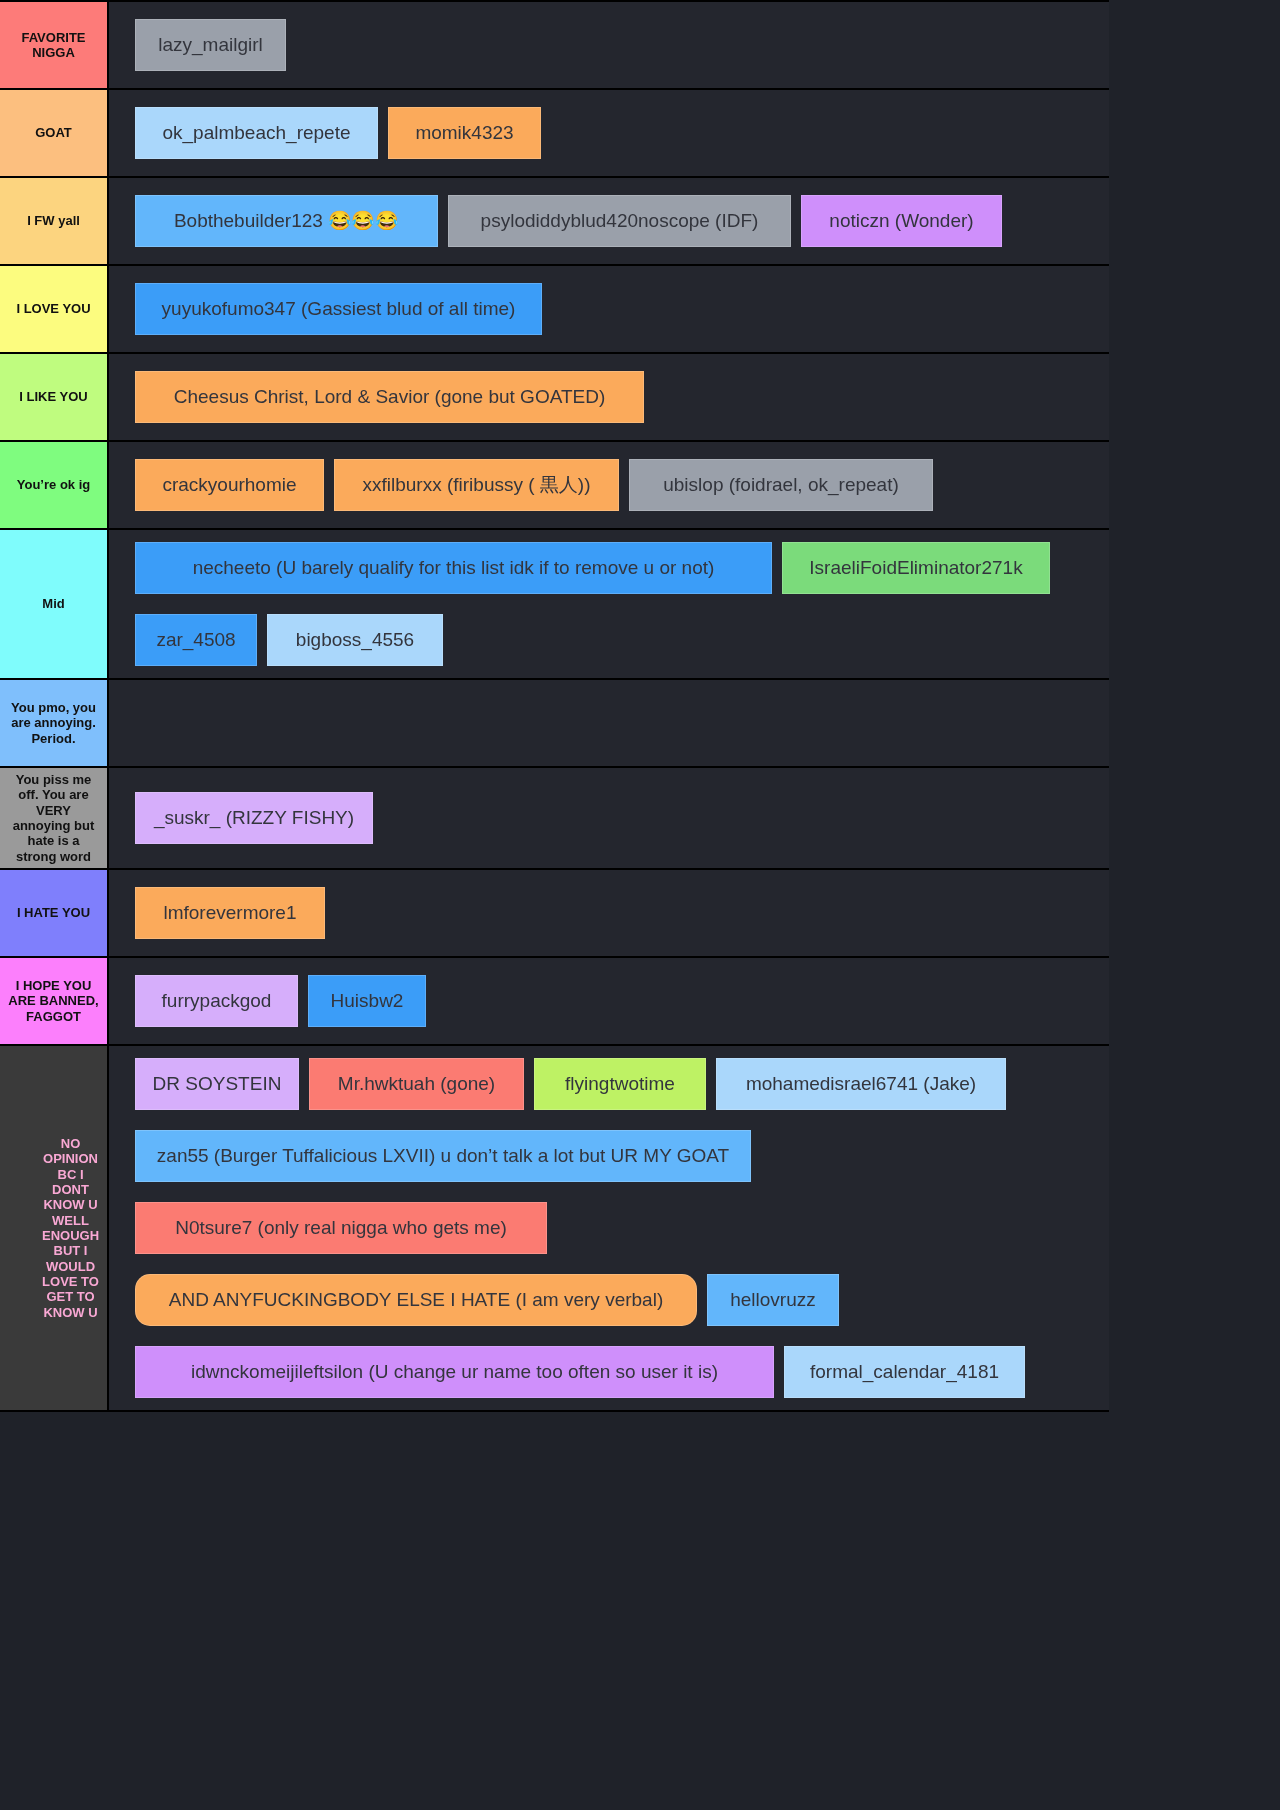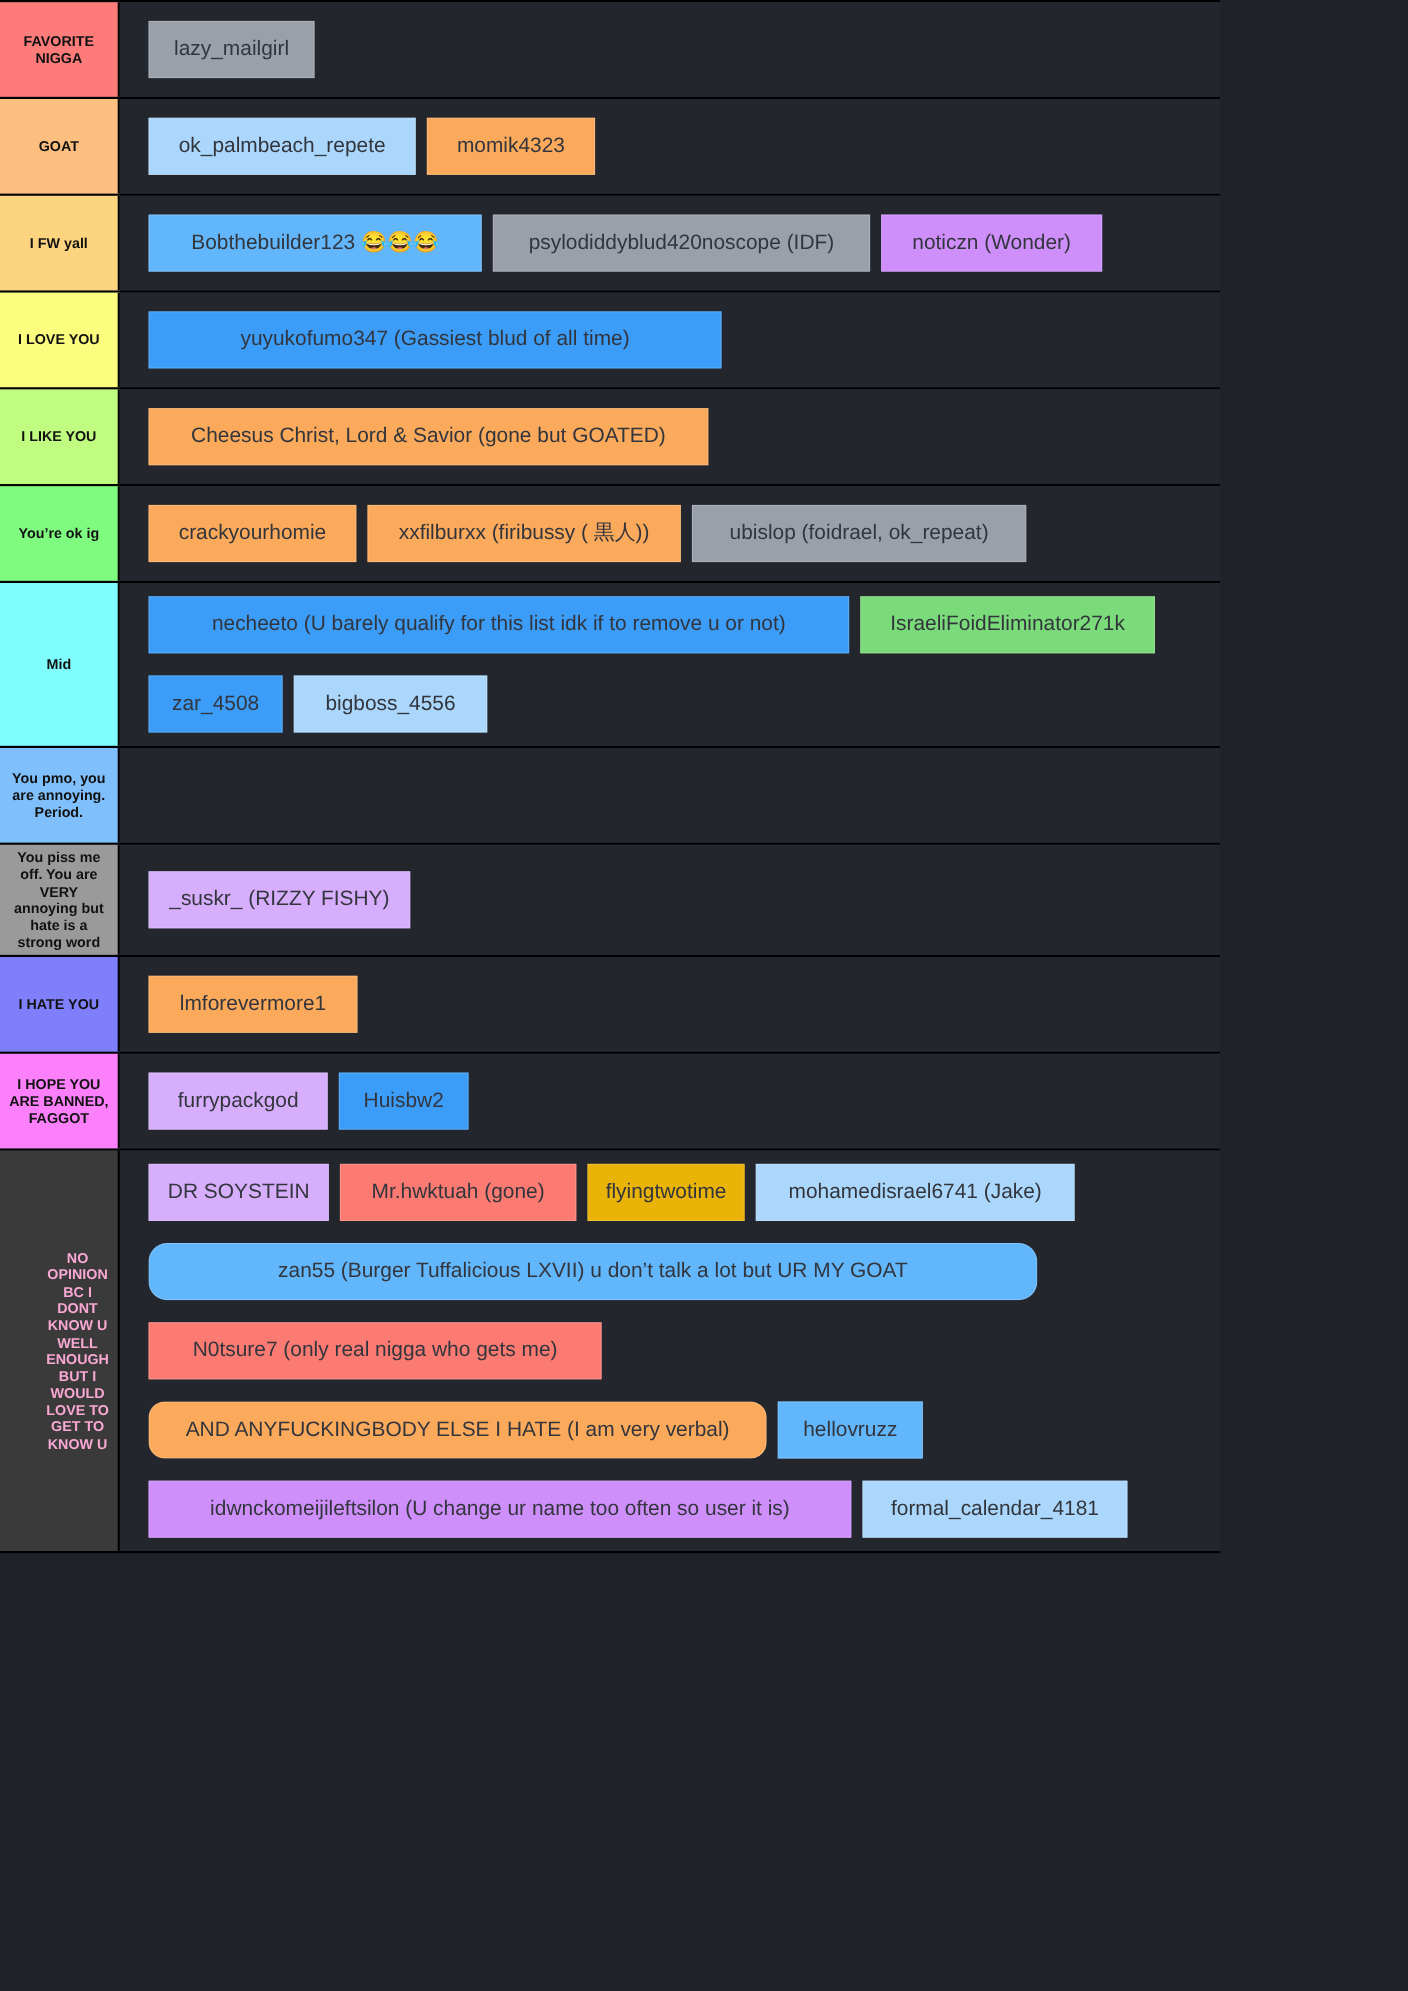--- a/index.html
+++ b/index.html
@@ -81,21 +81,21 @@
       <div class="tier-label" style="background: rgb(252, 212, 127);">I FW yall</div>
       <div class="tier-items">
         <div class="chip" style="background: rgb(98, 182, 251); width: 303px;">Bobthebuilder123 😂😂😂</div>
         <div class="chip" style="background: rgb(154, 160, 170); width: 343px;">psylodiddyblud420noscope (IDF)</div>
         <div class="chip" style="background: rgb(207, 143, 251); width: 201px;">noticzn (Wonder)</div>
       </div>
     </div>
     <div class="tier-row">
       <div class="tier-label" style="background: rgb(252, 252, 127);">I LOVE YOU</div>
       <div class="tier-items">
-        <div class="chip" style="background: rgb(59, 157, 248); width: 521px;">yuyukofumo347 (Gassiest blud of all time)</div>
+        <div class="chip" style="background: rgb(59, 157, 248); width: 407px;">yuyukofumo347 (Gassiest blud of all time)</div>
       </div>
     </div>
     <div class="tier-row">
       <div class="tier-label" style="background: rgb(191, 252, 127);">I LIKE YOU</div>
       <div class="tier-items">
         <div class="chip" style="background: rgb(251, 170, 91); width: 509px;">Cheesus Christ, Lord &amp; Savior (gone but GOATED)</div>
       </div>
     </div>
     <div class="tier-row">
       <div class="tier-label" style="background: rgb(127, 252, 127);">You’re ok ig</div>
@@ -136,24 +136,24 @@
       <div class="tier-items">
         <div class="chip" style="background: rgb(214, 174, 251); width: 163px;">furrypackgod</div>
         <div class="chip" style="background: rgb(59, 157, 248); width: 118px;">Huisbw2</div>
       </div>
     </div>
     <div class="tier-row">
       <div class="tier-label light-text" style="background: rgb(58, 58, 58);">NO OPINION BC I DONT KNOW U WELL ENOUGH BUT I WOULD LOVE TO GET TO KNOW U</div>
       <div class="tier-items">
         <div class="chip" style="background: rgb(214, 174, 251); width: 164px;">DR SOYSTEIN</div>
         <div class="chip" style="background: rgb(251, 123, 114); width: 215px;">Mr.hwktuah (gone)</div>
-        <div class="chip" style="background: #eab308; width: 143px;">flyingtwotime</div>
+        <div class="chip" style="background: #bef264; width: 172px;">flyingtwotime</div>
         <div class="chip" style="background: rgb(170, 215, 251); width: 290px;">mohamedisrael6741 (Jake)</div>
         <div class="row-break"></div>
-        <div class="chip" style="background: rgb(98, 182, 251); width: 808px; border-radius: 17px;">zan55 (Burger Tuffalicious LXVII) u don’t talk a lot but UR MY GOAT</div>
+        <div class="chip" style="background: rgb(98, 182, 251); width: 616px;">zan55 (Burger Tuffalicious LXVII) u don’t talk a lot but UR MY GOAT</div>
         <div class="row-break"></div>
         <div class="chip" style="background: rgb(251, 123, 114); width: 412px;">N0tsure7 (only real nigga who gets me)</div>
         <div class="row-break"></div>
         <div class="chip" style="background: rgb(251, 170, 91); width: 562px; border-radius: 15px;">AND ANYFUCKINGBODY ELSE I HATE (I am very verbal)</div>
         <div class="chip" style="background: rgb(98, 182, 251); width: 132px;">hellovruzz</div>
         <div class="row-break"></div>
         <div class="chip" style="background: rgb(207, 143, 251); width: 639px;">idwnckomeijileftsilon (U change ur name too often so user it is)</div>
         <div class="chip" style="background: rgb(170, 215, 251); width: 241px;">formal_calendar_4181</div>
       </div>
     </div>

